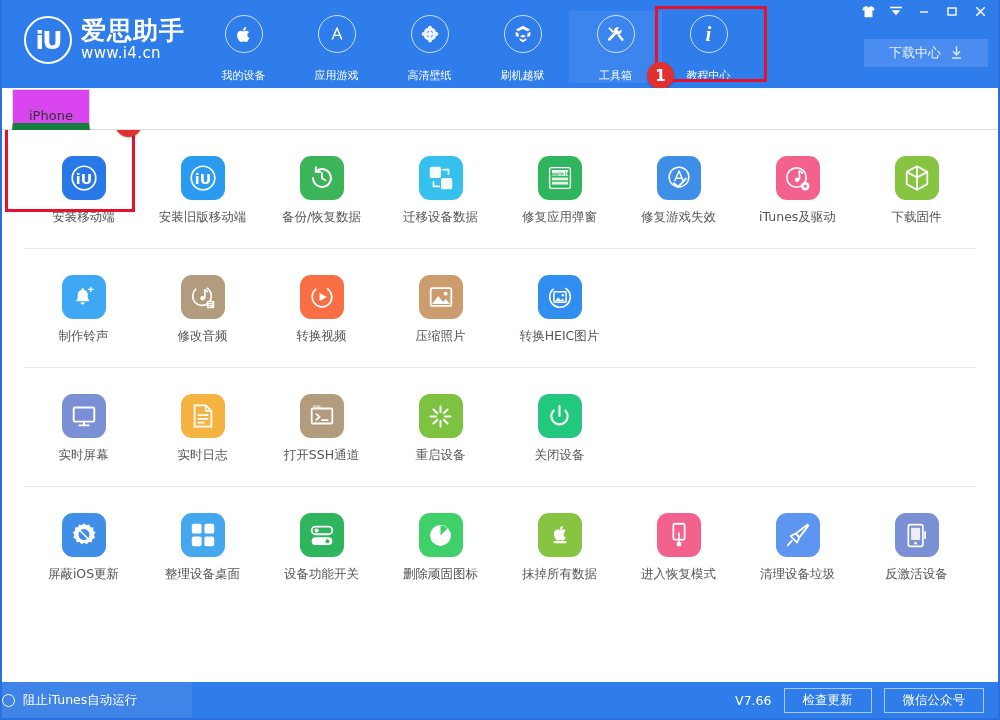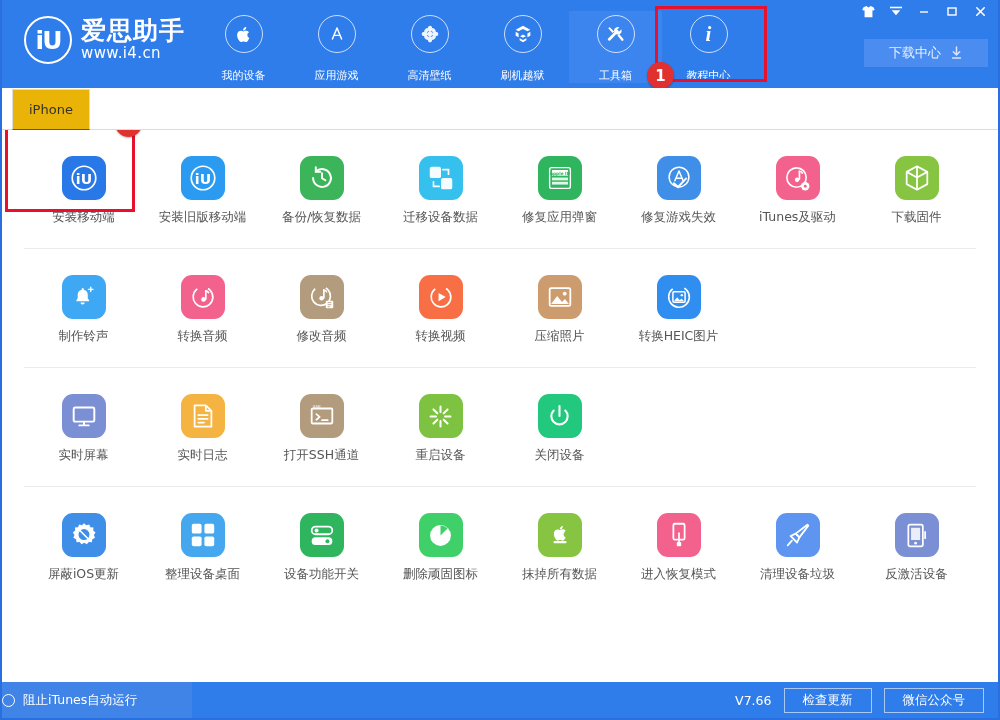--- a/index.html
+++ b/index.html
@@ -140,25 +140,26 @@
     display: flex; align-items: center; justify-content: center;
     font-size: 13px;
     color: #333;
     background: #f0f0f0;
     border: 1px solid #dcdcdc;
     border-bottom: none;
     cursor: pointer;
     font-family: "DejaVu Sans", sans-serif;
   }
   .tab.active {
-    background: #eab308;
-    border-bottom: 1px solid #15803d;
+    background: #d946ef;
+    border-bottom: 7px solid #15803d;
     margin-bottom: -1px;
     position: relative;
     z-index: 2;
+    align-items: flex-end;
   }
 
   
   .content {
     height: 544px;
     background: #ffffff;
     padding: 0 22px;
     position: relative;
     overflow: hidden;
   }
@@ -496,31 +497,20 @@
         <div class="ic" style="background:#3fa8f4">
           <svg width="29" height="29" viewBox="0 0 32 32" fill="#fff">
             <path d="M15 5.5a1.3 1.3 0 0 1 1.3 1.3v.7a5.9 5.9 0 0 1 4.4 5.6v3.6l1.4 2.3a.7.7 0 0 1-.6 1.1H8.8a.7.7 0 0 1-.6-1.1l1.4-2.3v-3.6a5.9 5.9 0 0 1 4.4-5.6v-.7A1.3 1.3 0 0 1 15 5.5z"></path>
             <path d="M12.7 21.5h4.6a2.3 2.3 0 0 1-4.6 0z"></path>
             <path d="M24 4.5v5M21.5 7h5" stroke="#fff" stroke-width="1.5" stroke-linecap="round"></path>
           </svg>
         </div>
         <div class="lb">制作铃声</div>
       </div>
 
-      <div class="tool">
-        <div class="ic" style="background:#f2628c">
-          <svg width="30" height="30" viewBox="0 0 32 32">
-            <circle cx="16" cy="16" r="10.5" fill="none" stroke="#fff" stroke-width="1.8" stroke-dasharray="50 12" transform="rotate(-40 16 16)"></circle>
-            <path d="M19 9.5v8.6" stroke="#fff" stroke-width="1.8" stroke-linecap="round"></path>
-            <path d="M19 9.5c1.5.3 2.5 1 2.9 1.9" stroke="#fff" stroke-width="1.8" fill="none" stroke-linecap="round"></path>
-            <circle cx="16.6" cy="18.6" r="2.5" fill="#fff"></circle>
-          </svg>
-        </div>
-        <div class="lb">转换音频</div>
-      </div>
 
       <div class="tool">
         <div class="ic" style="background:#b39b7d">
           <svg width="30" height="30" viewBox="0 0 32 32">
             <circle cx="15" cy="15" r="10" fill="none" stroke="#fff" stroke-width="1.8" stroke-dasharray="47 12" transform="rotate(-40 15 15)"></circle>
             <path d="M18 8.5v8.2" stroke="#fff" stroke-width="1.8" stroke-linecap="round"></path>
             <path d="M18 8.5c1.5.3 2.4 1 2.8 1.9" stroke="#fff" stroke-width="1.8" fill="none" stroke-linecap="round"></path>
             <circle cx="15.6" cy="17.2" r="2.4" fill="#fff"></circle>
             <rect x="20" y="20" width="8" height="8" rx="1" fill="#fff"></rect>
             <path d="M22 22h4M22 24.2h4M22 26.4h2.5" stroke="#b39b7d" stroke-width="0.9"></path>

